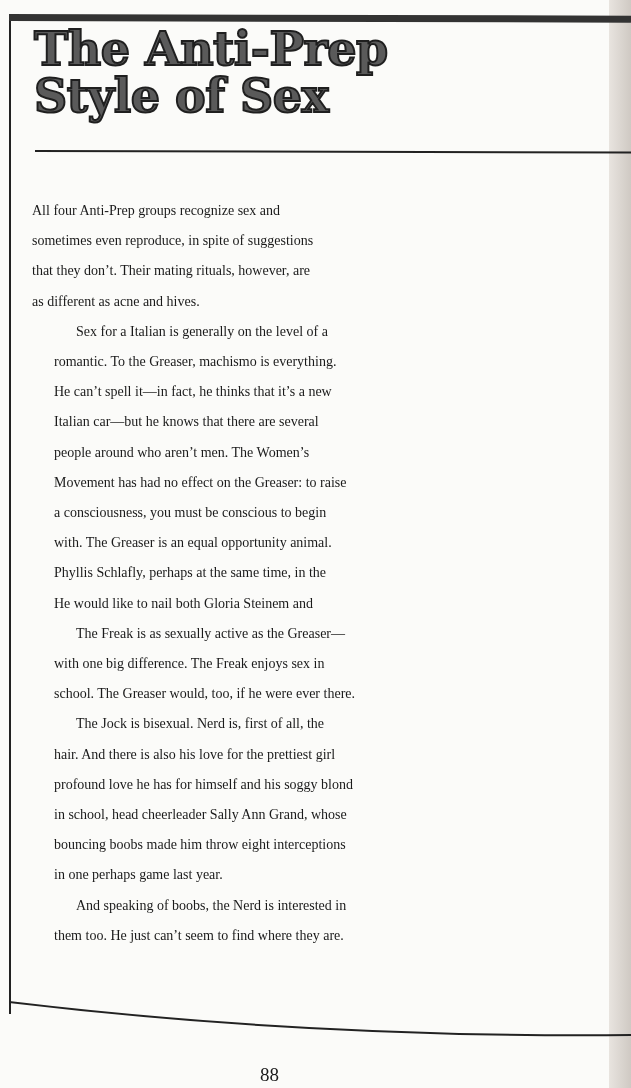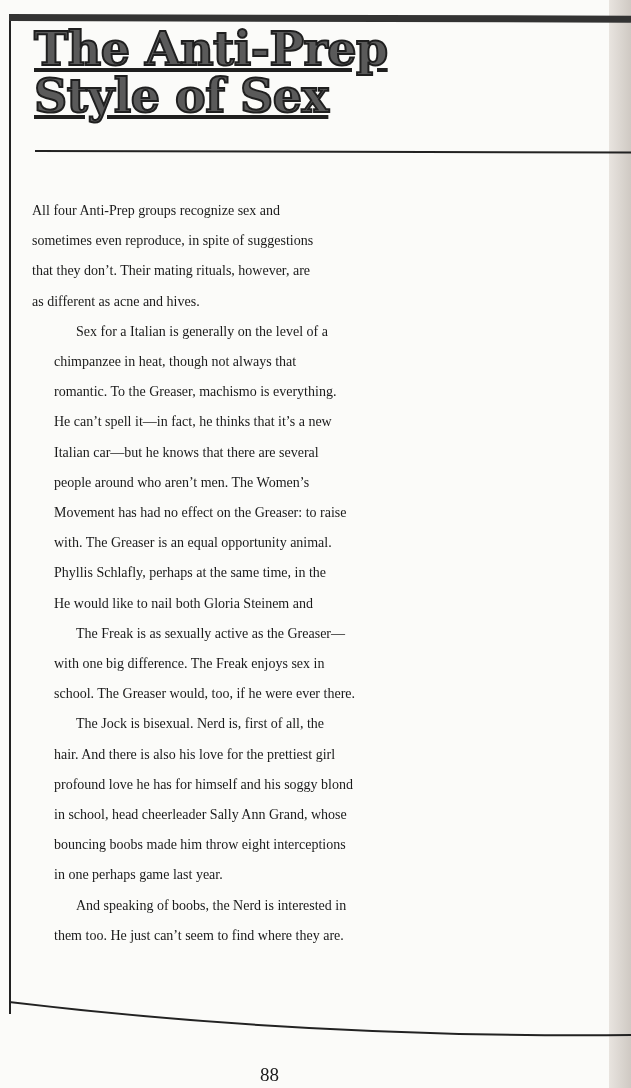--- a/index.html
+++ b/index.html
@@ -1,20 +1,20 @@
 <!DOCTYPE html>
 <html><head>
 <meta charset="utf-8">
 <style>
   html,body{margin:0;padding:0;}
   body{width:631px;height:1088px;background:#fbfbf9;position:relative;overflow:hidden;font-family:"Liberation Serif","DejaVu Serif",serif;color:#1a1a1a;}
   .page-edge{position:absolute;right:0;top:0;width:22px;height:1088px;background:linear-gradient(to right,#e8e4df,#cfc9c3);}
   .box{position:absolute;left:9px;top:14px;width:622px;height:1000px;border-left:2px solid #222;}
   .top-rule{position:absolute;left:9px;top:14px;width:622px;height:7px;background:#333;transform:rotate(0.15deg);transform-origin:left top;}
-  .title{position:absolute;left:34px;top:26px;font-family:"DejaVu Serif",serif;font-weight:bold;font-size:46px;line-height:47px;color:#5a5a5a;-webkit-text-stroke:2px #1f1f1f;letter-spacing:-0.5px;margin:0;text-decoration:underline;}
+  .title{position:absolute;left:34px;top:26px;font-family:"DejaVu Serif",serif;font-weight:bold;font-size:46px;line-height:47px;color:#5a5a5a;-webkit-text-stroke:2px #1f1f1f;letter-spacing:-0.5px;margin:0;}
   .title-rule{position:absolute;left:35px;top:150px;width:596px;height:2px;background:#222;transform:rotate(0.15deg);transform-origin:left top;}
   .body-text{position:absolute;left:32px;top:196px;width:570px;font-size:14px;line-height:30.2px;}
   .body-text p{margin:0;text-indent:22px;}
   .body-text p:first-child{text-indent:0;}
   .line{display:block;white-space:nowrap;}
   .bottom-curve{position:absolute;left:9px;top:1000px;}
   .page-number{position:absolute;left:0;width:539px;top:1064px;text-align:center;font-size:19px;}
 </style>
 </head>
 <body>
@@ -32,26 +32,26 @@
 
 <div class="body-text">
   <p>
     <span class="line">All four Anti-Prep groups recognize sex and</span>
     <span class="line">sometimes even reproduce, in spite of suggestions</span>
     <span class="line">that they don’t. Their mating rituals, however, are</span>
     <span class="line">as different as acne and hives.</span>
   </p>
   <p>
     <span class="line" style="padding-left:22px">Sex for a Italian is generally on the level of a</span>
-    <span class="line">chimpanzee in heat, though not always that</span>
     <span class="line">romantic. To the Greaser, machismo is everything.</span>
     <span class="line">He can’t spell it—in fact, he thinks that it’s a new</span>
     <span class="line">Italian car—but he knows that there are several</span>
     <span class="line">people around who aren’t men. The Women’s</span>
     <span class="line">Movement has had no effect on the Greaser: to raise</span>
+    <span class="line">a consciousness, you must be conscious to begin</span>
     <span class="line">with. The Greaser is an equal opportunity animal.</span>
     <span class="line">Phyllis Schlafly, perhaps at the same time, in the</span>
     <span class="line">He would like to nail both Gloria Steinem and</span>
   </p>
   <p>
     <span class="line" style="padding-left:22px">The Freak is as sexually active as the Greaser—</span>
     <span class="line">with one big difference. The Freak enjoys sex in</span>
     <span class="line">school. The Greaser would, too, if he were ever there.</span>
   </p>
   <p>

